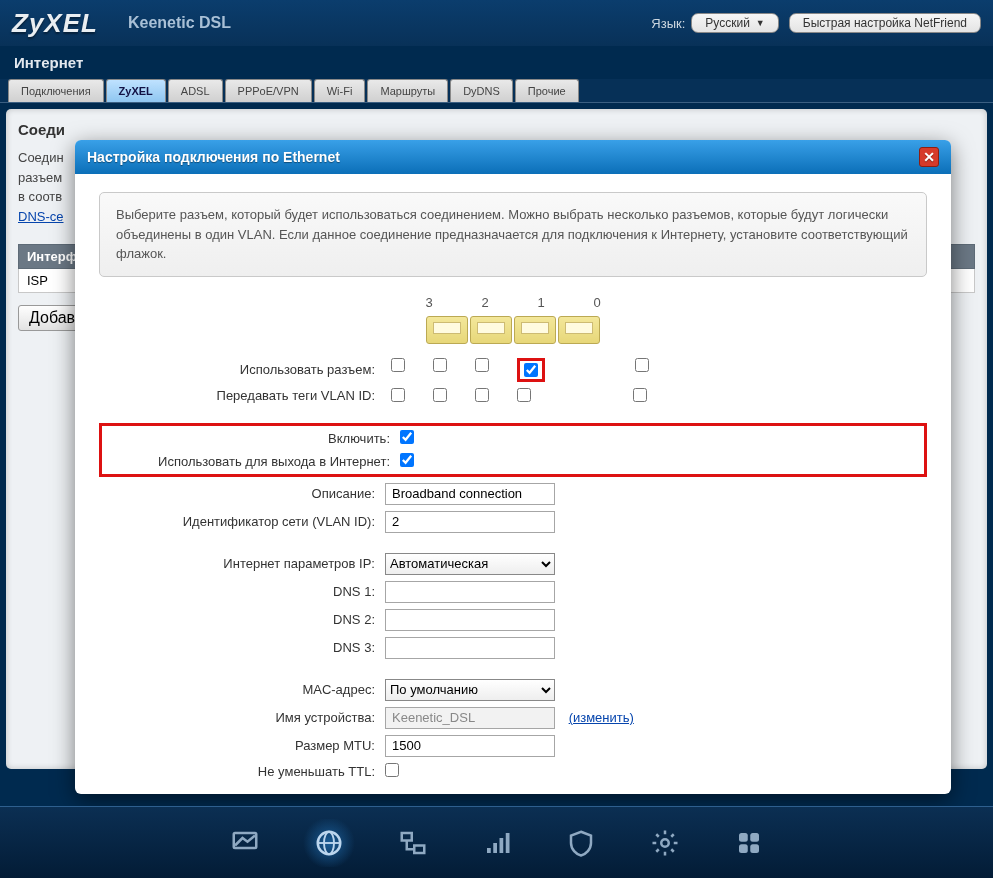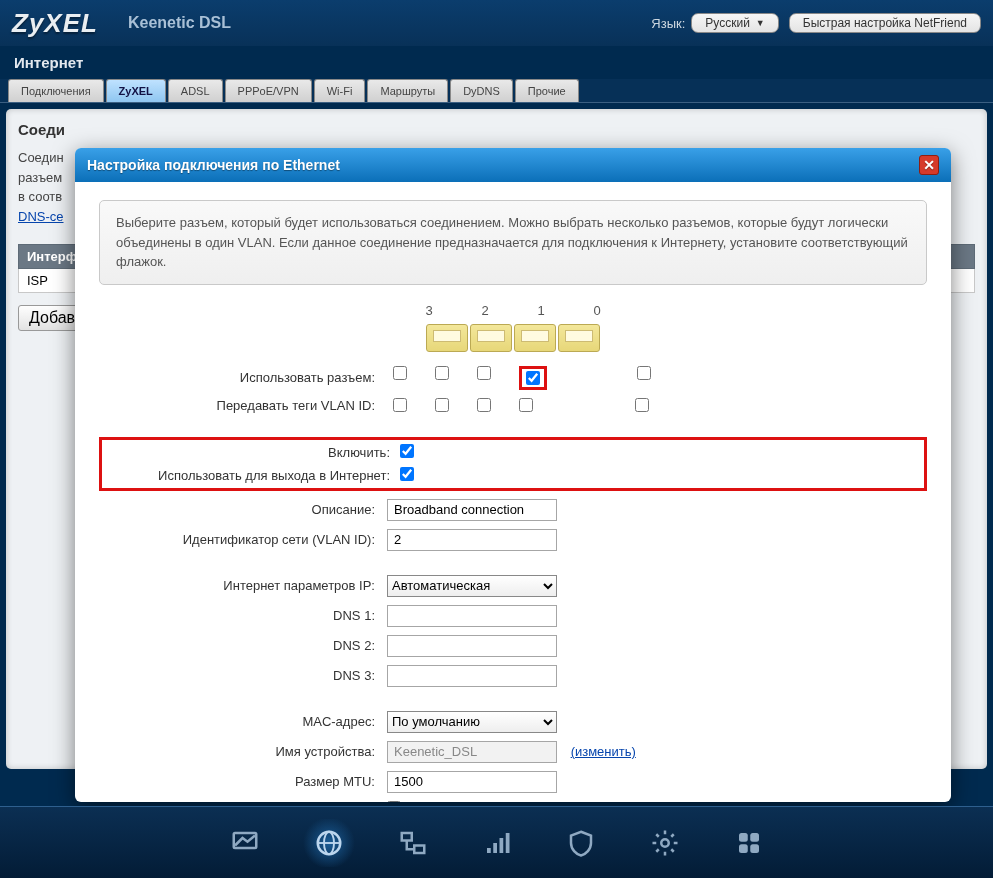--- a/index.html
+++ b/index.html
@@ -59,21 +59,21 @@
   padding: 4px 8px; margin-top: 18px; border: 1px solid #5e6b77;
 }
 .back-table-row { background:#fff; padding:4px 8px; border:1px solid #c8c8c8; border-top:none;}
 .back-btn {
   background: linear-gradient(#fefefe,#e2e2e2); border:1px solid #999;
   border-radius:3px; padding:3px 10px; font-size:16px; margin-top:12px; cursor:pointer;
 }
 
 
 .modal {
-  position: absolute; left: 75px; top: 148px;
+  position: absolute; left: 75px; top: 140px;
   width: 876px; height: 654px;
   box-shadow: 0 6px 22px rgba(0,0,0,.5);
   border-radius: 6px; overflow: hidden;
   background: #fff;
 }
 .modal-titlebar {
   height: 34px;
   background: linear-gradient(#39a0e8, #0b6fb8);
   display: flex; align-items: center; padding: 0 12px;
   color: #fff; font-weight: bold; font-size: 14px;
@@ -99,21 +99,21 @@
 .port-icon {
   width:42px; height:28px;
   background: linear-gradient(#f3e79a,#e7d779);
   border:1px solid #bba953; border-radius:3px;
   position:relative;
 }
 .port-icon::after{
   content:""; position:absolute; left:6px; right:6px; top:5px; height:10px;
   background:#fffbe0; border:1px solid #cdbb73;
 }
-.form-grid { display:grid; grid-template-columns: 280px 1fr; row-gap:6px; column-gap:6px; align-items:center;gap:8px;}
+.form-grid { display:grid; grid-template-columns: 280px 1fr; row-gap:6px; column-gap:6px; align-items:center;}
 .lbl { text-align:right; color:#333; padding-right:4px; }
 .chk-row { display:flex; gap:28px; padding-left:6px;}
 .chk { width:14px; height:14px; }
 .hl-red { border: 3px solid #d11; padding: 2px 4px; display:inline-flex; align-items:center;}
 .wide-red { border:3px solid #d11; padding:4px 24px; grid-column: 1 / 3;
   display:grid; grid-template-columns: 268px 1fr; row-gap:6px; column-gap:6px; align-items:center;}
 .txt-input {
   width: 170px; height:22px; border:1px solid #a6a6a6; padding:2px 6px;
   font-size:13px; background:#fff;
 }

